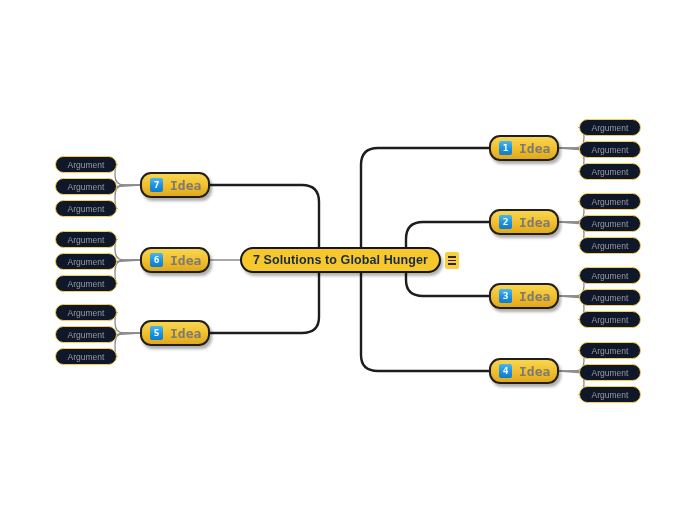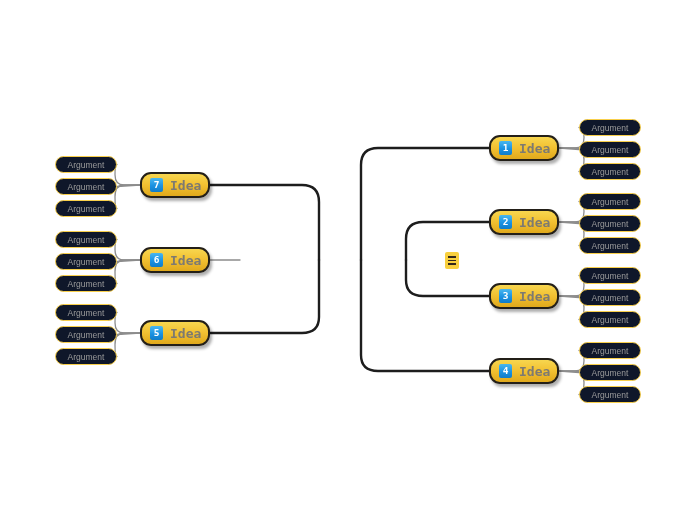--- a/index.html
+++ b/index.html
@@ -245,20 +245,23 @@
         <span class="arg-text">Argument</span>
       </div>
       <div class="arg-node" style="left: 55px; top: 178px; width: 62px; height: 17px;">
         <span class="arg-text">Argument</span>
       </div>
       <div class="arg-node" style="left: 55px; top: 200px; width: 62px; height: 17px;">
         <span class="arg-text">Argument</span>
       </div>
     </div>
 
+  <div class="root-node" id="root-node" style="left: 240px; top: 247px; width: 201px; height: 26px;">
+    <span class="root-label">7 Solutions to Global Hunger</span>
+  </div>
 
   <div class="menu-btn" id="menu-btn" style="left: 445px; top: 252px; width: 14px; height: 17px;">
     <span></span>
     <span></span>
     <span></span>
   </div>
 
 </div>
 
 </body></html>

